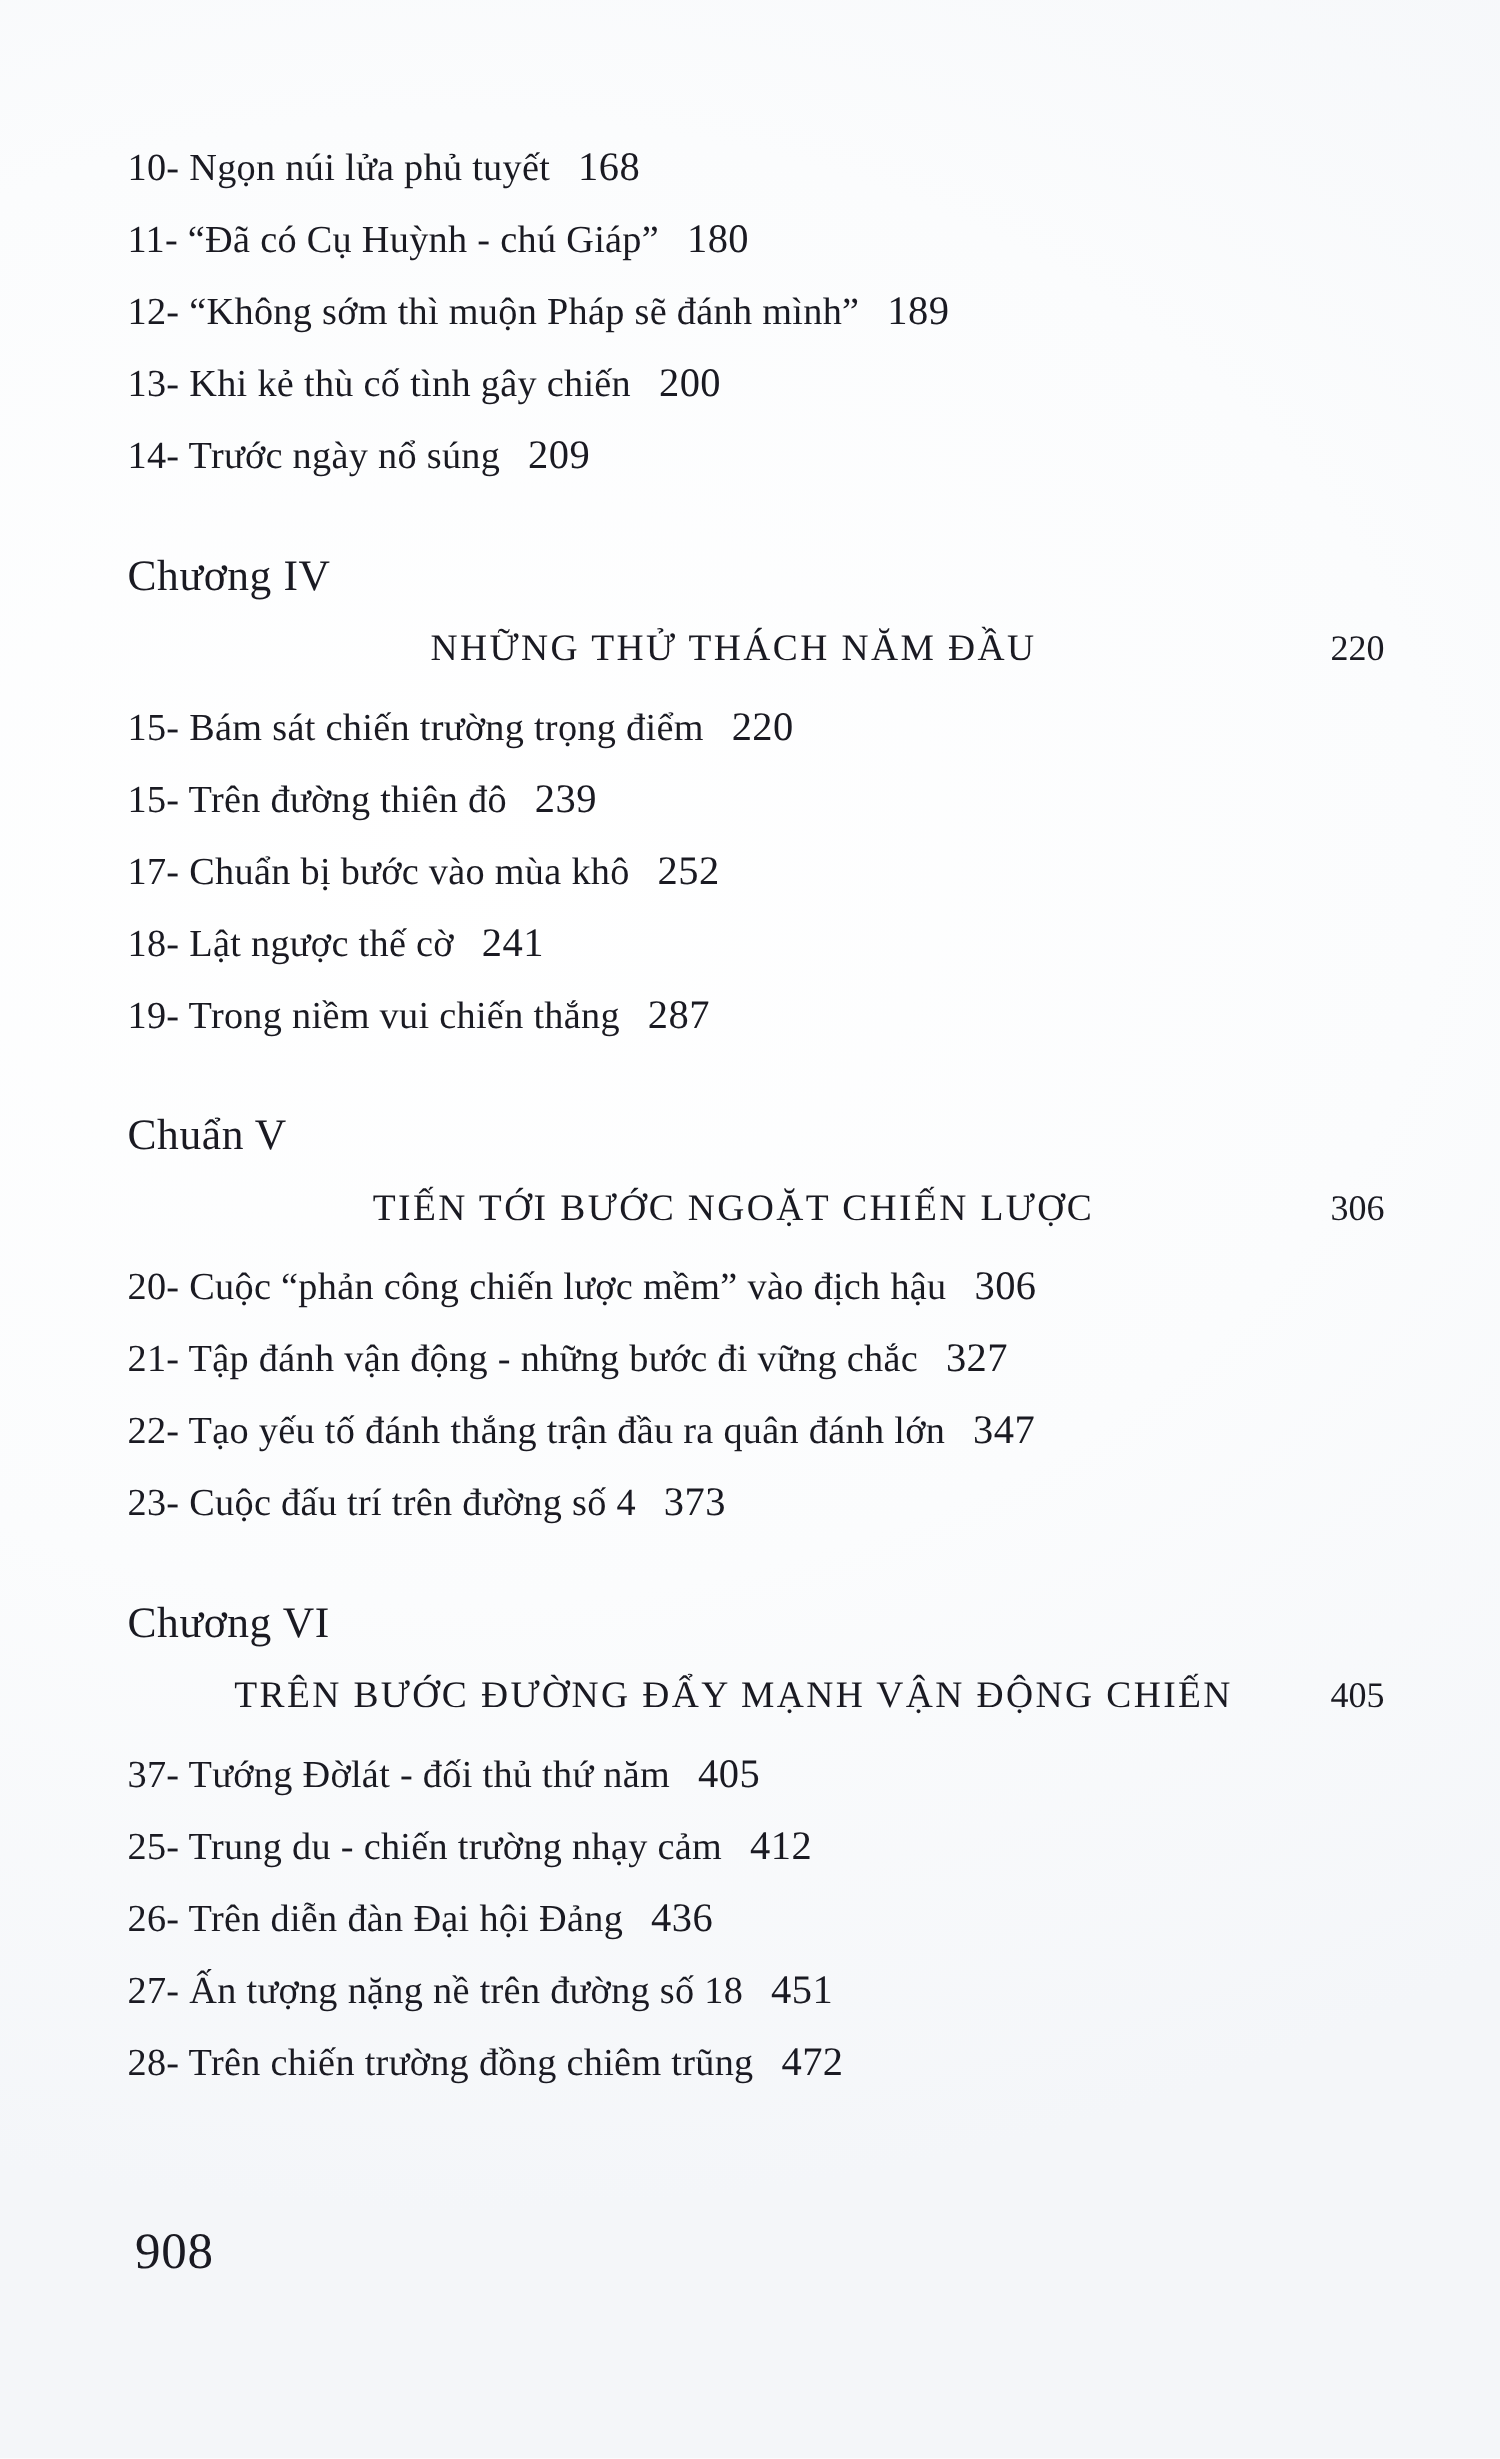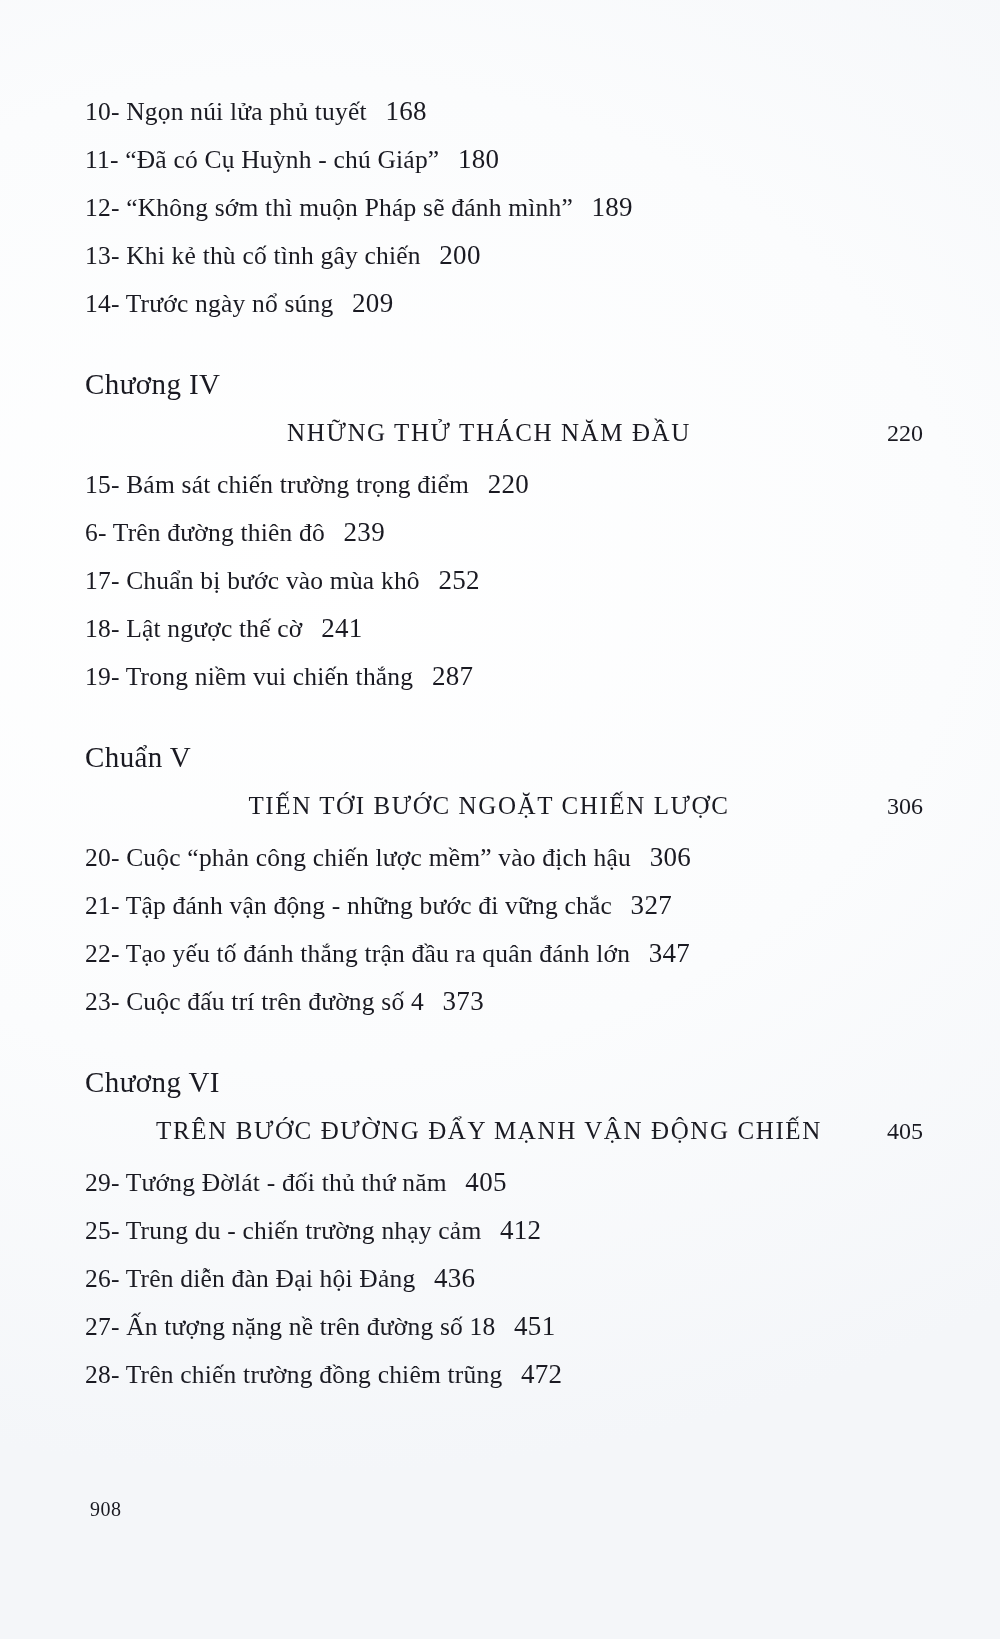--- a/index.html
+++ b/index.html
@@ -84,21 +84,21 @@
   }
   .chapter-title-row .page-no {
     min-width: 60px;
     text-align: right;
   }
   .spacer-sm { height: 12px; }
   .folio {
     position: absolute;
     left: 90px;
     bottom: 118px;
-    font-size: 20px;
+    font-size: 34px;
     letter-spacing: 0.5px;
   }
 </style>
 </head>
 <body>
 
 <div class="page"></div>
 
 <div class="content">
 
@@ -131,21 +131,21 @@
       <div class="chapter-title-row">
         <span class="chapter-title">NHỮNG THỬ THÁCH NĂM ĐẦU</span>
         <span class="page-no">220</span>
       </div>
     </div>
     <div class="entry">
       <span class="title">15- Bám sát chiến trường trọng điểm</span>
       <span class="page-no">220</span>
     </div>
     <div class="entry">
-      <span class="title">6- Trên đường thiên đô</span>
+      <span class="title">15- Trên đường thiên đô</span>
       <span class="page-no">239</span>
     </div>
     <div class="entry">
       <span class="title">17- Chuẩn bị bước vào mùa khô</span>
       <span class="page-no">252</span>
     </div>
     <div class="entry">
       <span class="title">18- Lật ngược thế cờ</span>
       <span class="page-no">241</span>
     </div>
@@ -181,21 +181,21 @@
 
     <div class="chapter-block">
       <div class="spacer-sm"></div>
       <div class="chapter-label">Chương VI</div>
       <div class="chapter-title-row">
         <span class="chapter-title">TRÊN BƯỚC ĐƯỜNG ĐẨY MẠNH VẬN ĐỘNG CHIẾN</span>
         <span class="page-no">405</span>
       </div>
     </div>
     <div class="entry">
-      <span class="title">29- Tướng Đờlát - đối thủ thứ năm</span>
+      <span class="title">37- Tướng Đờlát - đối thủ thứ năm</span>
       <span class="page-no">405</span>
     </div>
     <div class="entry">
       <span class="title">25- Trung du - chiến trường nhạy cảm</span>
       <span class="page-no">412</span>
     </div>
     <div class="entry">
       <span class="title">26- Trên diễn đàn Đại hội Đảng</span>
       <span class="page-no">436</span>
     </div>

